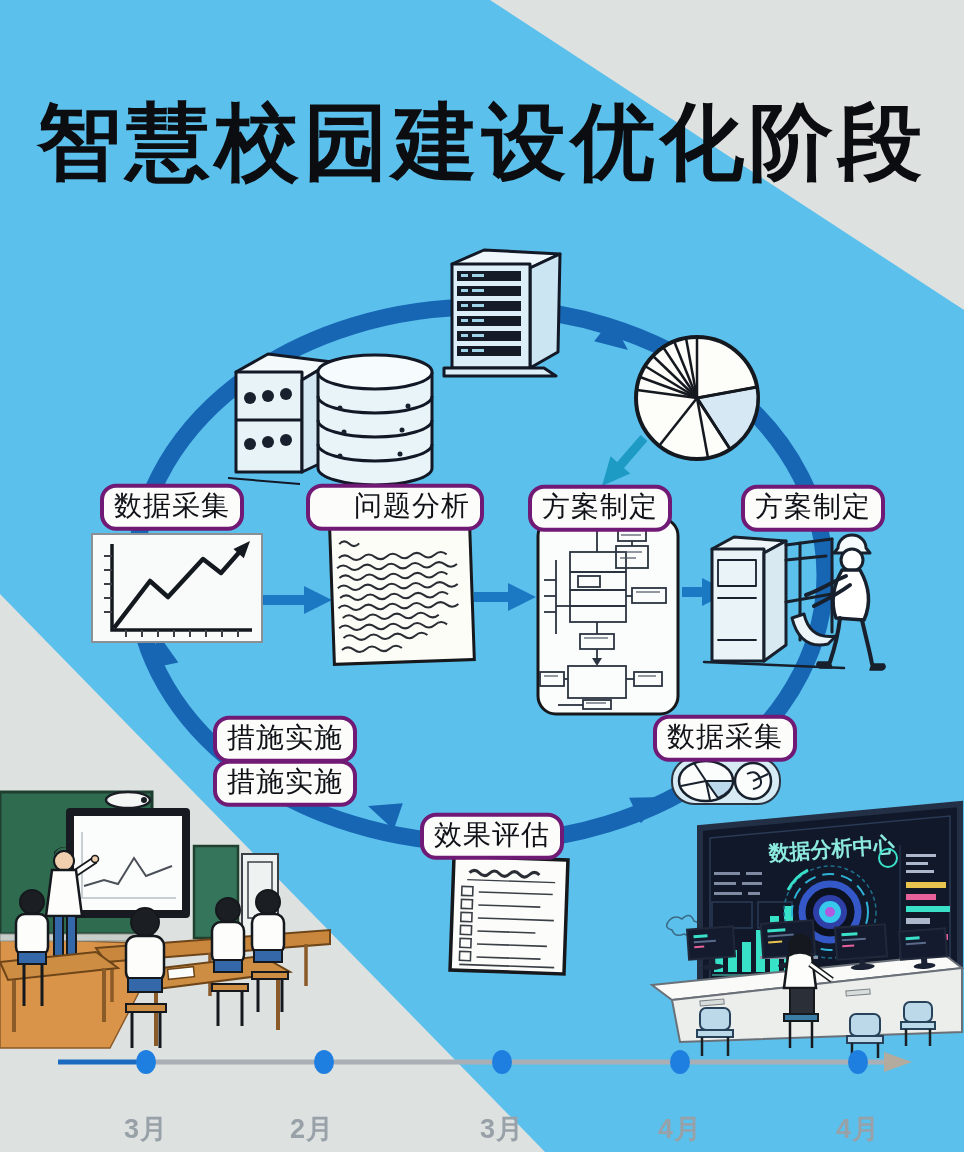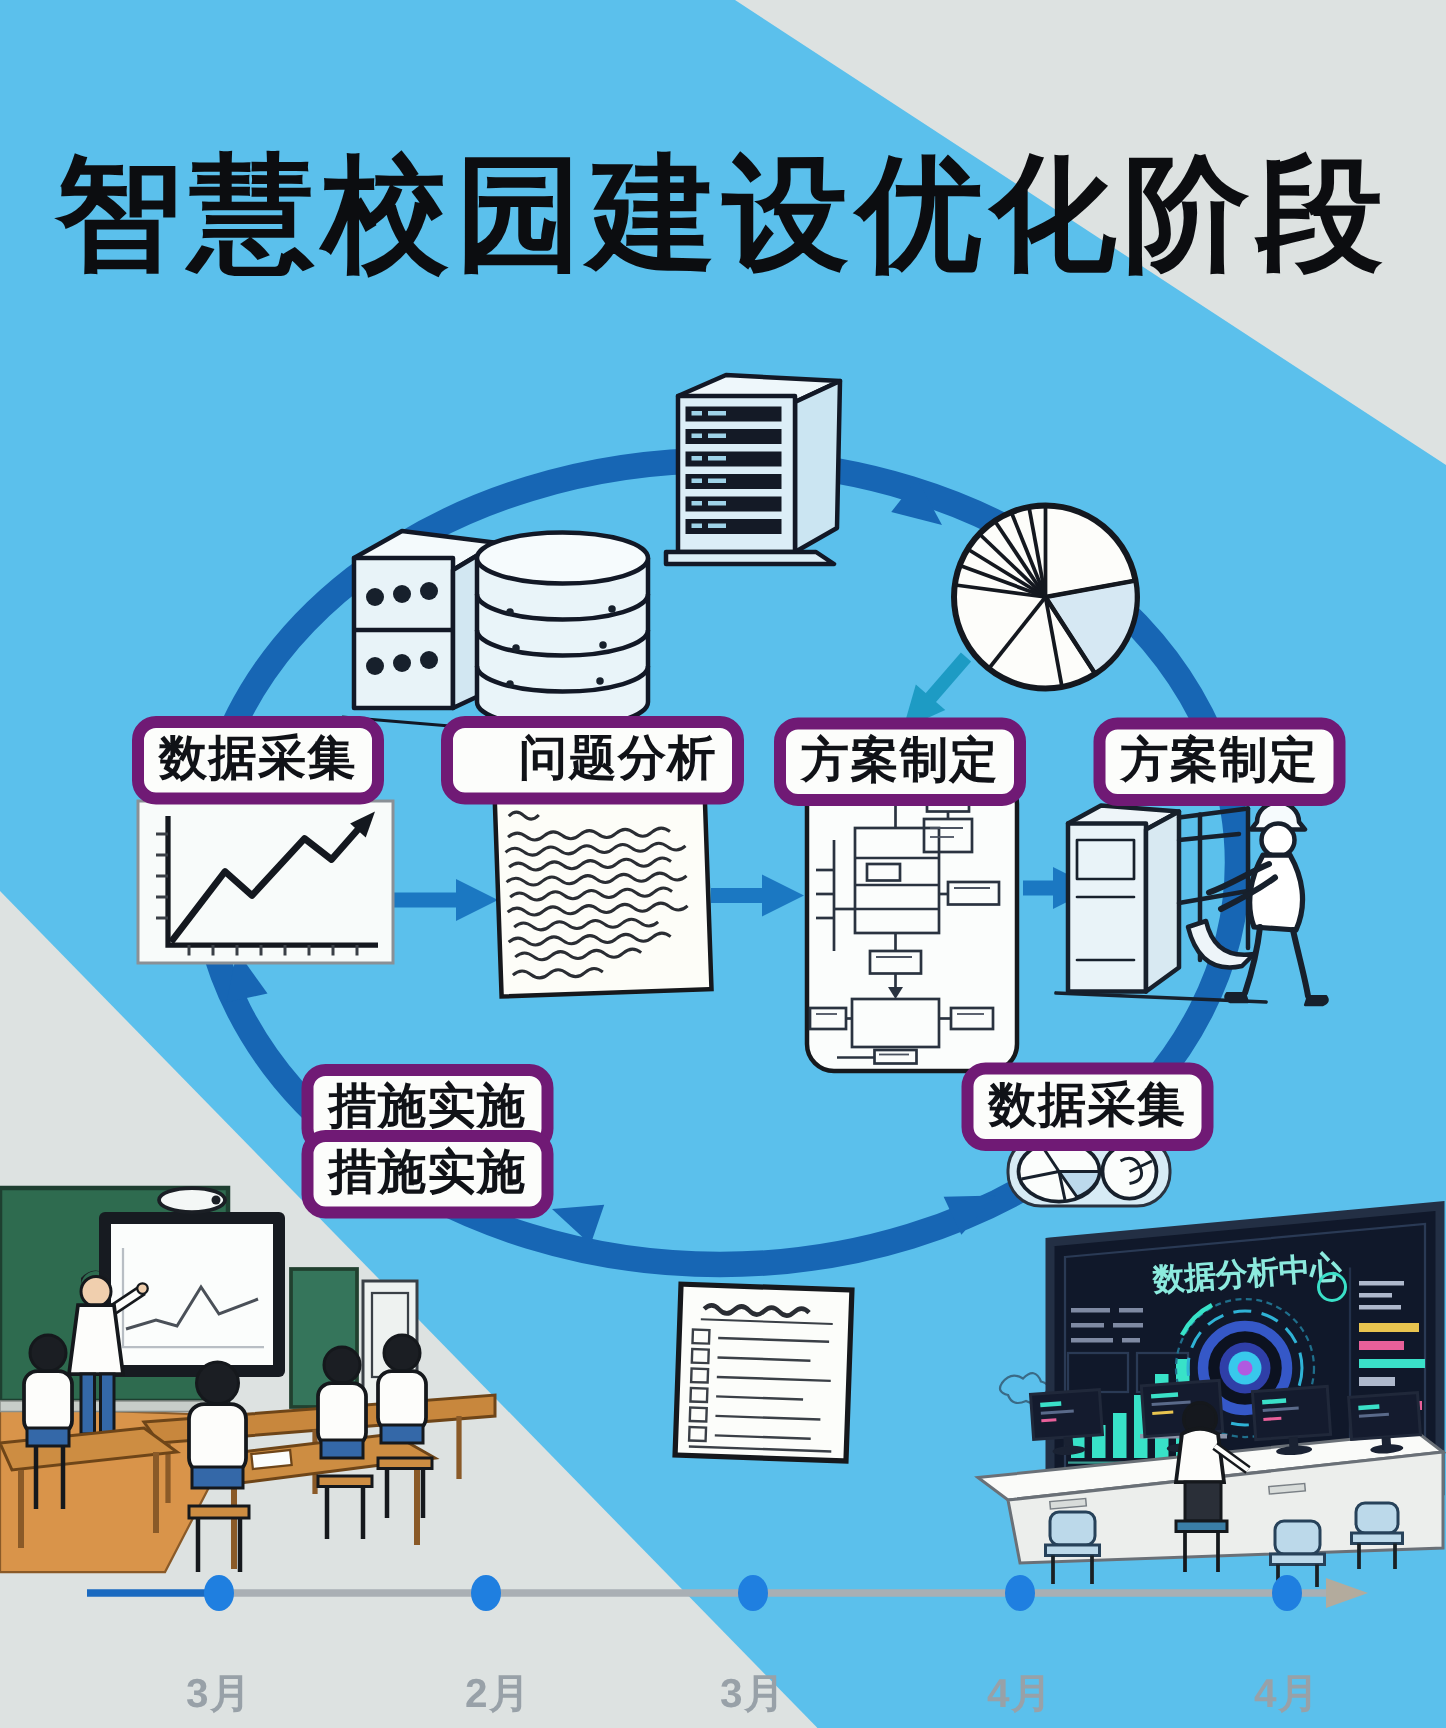--- a/index.html
+++ b/index.html
@@ -11,22 +11,22 @@
   .bg-slice{position:absolute;inset:0;background:#dde2e1;}
   .bg-top-right{clip-path:polygon(490px 0,964px 0,964px 310px);}
   .bg-bottom-left{clip-path:polygon(0 594px,545px 1152px,0 1152px);}
   .layer{position:absolute;left:0;top:0;}
   .title{
     position:absolute;top:96px;left:0;width:100%;text-align:center;
     font-size:84px;font-weight:900;color:#0c0d10;letter-spacing:5px;line-height:1.1;
   }
   .stage-label{
     position:absolute;transform:translate(-50%,-50%);
-    background:#fcfdfb;border:8px solid #701a75;border-radius:16px;
-    padding:1px 10px 4px;font-size:32px;font-weight:700;color:#101217;
+    background:#fcfdfb;border:4px solid #701a75;border-radius:16px;
+    padding:1px 10px 4px;font-size:28px;font-weight:400;color:#101217;
     letter-spacing:1px;white-space:nowrap;line-height:1.2;
   }
   .s0{left:172px;top:507px;}
   .s1{left:395px;top:507px;padding-left:44px;}
   .s2{left:600px;top:508px;}
   .s3{left:813px;top:508px;}
   .s4{left:285px;top:739px;}
   .s5{left:285px;top:783px;}
   .s6{left:725px;top:738px;}
   .s7{left:492px;top:836px;}
@@ -492,22 +492,23 @@
     </g>
   </svg>
 
   <div class="stage-label s0">数据采集</div>
   <div class="stage-label s1">问题分析</div>
   <div class="stage-label s2">方案制定</div>
   <div class="stage-label s3">方案制定</div>
   <div class="stage-label s4">措施实施</div>
   <div class="stage-label s5">措施实施</div>
   <div class="stage-label s6">数据采集</div>
+  <div class="stage-label s7">效果评估</div>
 
   <div class="title">智慧校园建设优化阶段</div>
 
   <div class="month" style="left:146px">3月</div>
-  <div class="month" style="left:332px">2月</div>
+  <div class="month" style="left:312px">2月</div>
   <div class="month" style="left:502px">3月</div>
   <div class="month" style="left:680px">4月</div>
   <div class="month" style="left:858px">4月</div>
 
 </div>
 
 </body></html>

